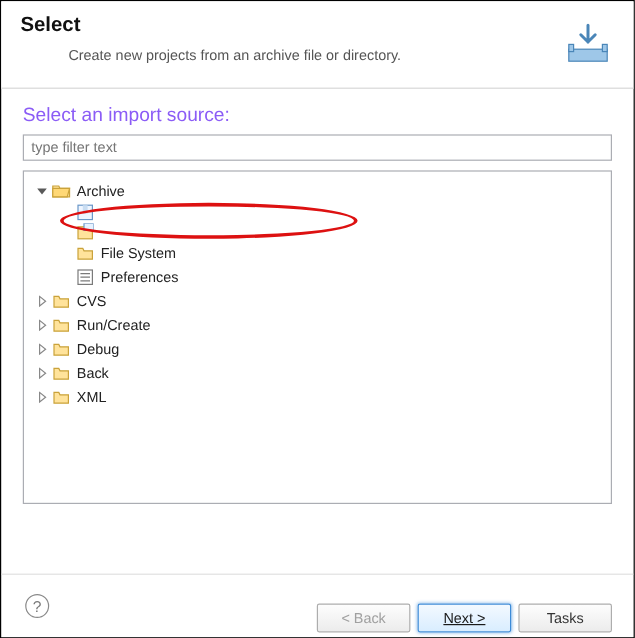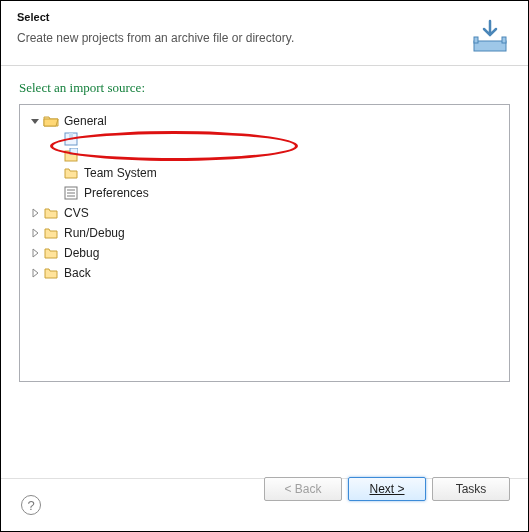--- a/index.html
+++ b/index.html
@@ -14,42 +14,42 @@
     border: 1px solid #000;
     position: relative;
   }
   .header {
     padding: 10px 16px 20px 16px;
     border-bottom: 1px solid #d8d8d8;
     position: relative;
     background: #fff;
   }
   .header-title {
-    font-size: 11px;
+    font-size: 17px;
     font-weight: 600;
     margin-bottom: 8px;
     color: #111;
   }
   .header-desc {
     font-size: 12px;
     color: #555;
+    margin-left: 40px;
   }
   .header-icon {
     position: absolute;
     right: 16px;
     top: 18px;
   }
   .content {
     padding: 14px 18px 10px 18px;
   }
   .label {
-    font-size: 13px;
-    color: #15803d;
+    font-size: 16px;
+    color: #8b5cf6;
     margin-bottom: 6px;
-    font-family: Liberation Serif, serif;
   }
   .filter-input {
     width: 100%;
     border: 1px solid #abadb3;
     padding: 3px 6px;
     font-size: 12px;
     color: #777;
     background: #fff;
     outline: none;
     font-family: inherit;
@@ -92,21 +92,21 @@
     padding: 0 4px;
   }
   .annot-ellipse {
     position: absolute;
     border: 3px solid #d11;
     border-radius: 50%;
     pointer-events: none;
   }
   .button-bar {
     position: absolute;
-    bottom: 30px;
+    bottom: 4px;
     right: 18px;
     display: flex;
     gap: 6px;
     padding-left: 16px;
   }
   .btn {
     min-width: 78px;
     height: 24px;
     border: 1px solid #adadad;
     background: linear-gradient(#fdfdfd,#ececec);
@@ -161,37 +161,38 @@
       <rect x="6" y="22" width="32" height="10" fill="#9ec7e8" stroke="#4a86b8" stroke-width="1"></rect>
       <rect x="6" y="18" width="4" height="6" fill="#9ec7e8" stroke="#4a86b8" stroke-width="1"></rect>
       <rect x="34" y="18" width="4" height="6" fill="#9ec7e8" stroke="#4a86b8" stroke-width="1"></rect>
       <path d="M22 2 L22 16 M16 10 L22 16 L28 10" stroke="#4a86b8" stroke-width="2.5" fill="none" stroke-linecap="round"></path>
     </svg>
   </div>
 </div>
 
 <div class="content">
   <div class="label">Select an import source:</div>
+  <input type="text" class="filter-input" placeholder="type filter text" style="">
 
   <div class="tree-box">
 
     <div class="tree-node">
       <span class="spacer" style="width:4px"></span>
       <span class="twisty">
         <svg width="10" height="10">
             <path d="M1 3 L9 3 L5 8 Z" fill="#595959"></path>
           </svg>
       </span>
       <span class="icon-slot">
         <svg width="16" height="14">
             <path d="M1 3h5l1 2h8v7H1z" fill="#ffe39b" stroke="#caa23a"></path>
             <path d="M1 5h14l-2 7H1z" fill="#ffd876" stroke="#caa23a"></path>
           </svg>
       </span>
-      <span class="node-label">General</span>
+      <span class="node-label">Archive</span>
     </div>
 
     <div class="tree-node">
       <span class="spacer" style="width:38px"></span>
       <span class="icon-slot">
         <svg width="14" height="14">
             <rect x="1" y="1" width="12" height="12" fill="#eef5ff" stroke="#6a97c9"></rect>
             <rect x="5" y="1" width="4" height="7" fill="#c9ddf2"></rect>
           </svg>
       </span>
@@ -207,21 +208,21 @@
       </span>
     </div>
 
     <div class="tree-node">
       <span class="spacer" style="width:38px"></span>
       <span class="icon-slot">
         <svg width="14" height="12">
             <path d="M1 2h4l1 2h7v7H1z" fill="#ffe39b" stroke="#caa23a"></path>
           </svg>
       </span>
-      <span class="node-label">Team System</span>
+      <span class="node-label">File System</span>
     </div>
 
     <div class="tree-node">
       <span class="spacer" style="width:38px"></span>
       <span class="icon-slot">
         <svg width="14" height="14">
             <rect x="1" y="1" width="12" height="12" fill="#fff" stroke="#7a7a7a"></rect>
             <line x1="3" y1="4" x2="11" y2="4" stroke="#7a7a7a"></line>
             <line x1="3" y1="7" x2="11" y2="7" stroke="#7a7a7a"></line>
             <line x1="3" y1="10" x2="11" y2="10" stroke="#7a7a7a"></line>
@@ -249,21 +250,21 @@
       <span class="twisty">
           <svg width="10" height="10">
             <path d="M3 1 L8 5 L3 9 Z" fill="none" stroke="#888"></path>
           </svg>
         </span>
       <span class="icon-slot">
           <svg width="14" height="12">
             <path d="M1 2h4l1 2h7v7H1z" fill="#ffe39b" stroke="#caa23a"></path>
           </svg>
         </span>
-      <span class="node-label">Run/Debug</span>
+      <span class="node-label">Run/Create</span>
     </div>
     <div class="tree-node">
       <span class="spacer" style="width:4px"></span>
       <span class="twisty">
           <svg width="10" height="10">
             <path d="M3 1 L8 5 L3 9 Z" fill="none" stroke="#888"></path>
           </svg>
         </span>
       <span class="icon-slot">
           <svg width="14" height="12">
@@ -278,20 +279,34 @@
           <svg width="10" height="10">
             <path d="M3 1 L8 5 L3 9 Z" fill="none" stroke="#888"></path>
           </svg>
         </span>
       <span class="icon-slot">
           <svg width="14" height="12">
             <path d="M1 2h4l1 2h7v7H1z" fill="#ffe39b" stroke="#caa23a"></path>
           </svg>
         </span>
       <span class="node-label">Back</span>
+    </div>
+    <div class="tree-node">
+      <span class="spacer" style="width:4px"></span>
+      <span class="twisty">
+          <svg width="10" height="10">
+            <path d="M3 1 L8 5 L3 9 Z" fill="none" stroke="#888"></path>
+          </svg>
+        </span>
+      <span class="icon-slot">
+          <svg width="14" height="12">
+            <path d="M1 2h4l1 2h7v7H1z" fill="#ffe39b" stroke="#caa23a"></path>
+          </svg>
+        </span>
+      <span class="node-label">XML</span>
     </div>
 
     <div class="annot-ellipse" style="left:30px; top:26px; width:248px; height:30px;"></div>
   </div>
 </div>
 
 <div class="divider"></div>
 
 <div class="help-icon">?</div>
 

